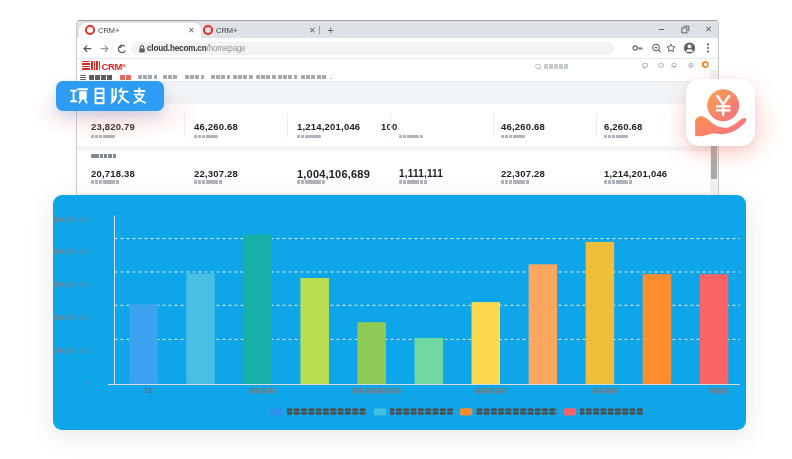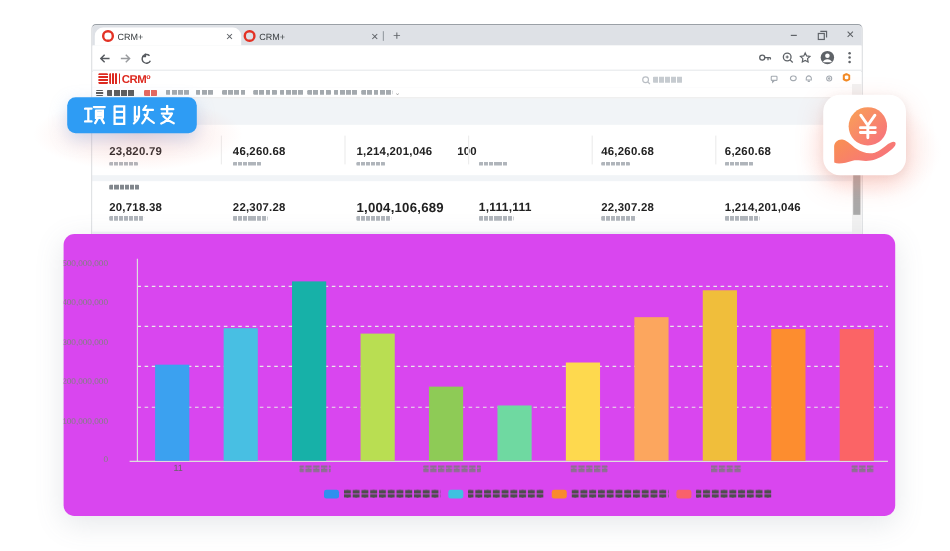--- a/index.html
+++ b/index.html
@@ -41,20 +41,27 @@
     <svg class="abs" style="left:6px; top:4.2px;" width="120" height="12" viewBox="0 0 120 12">
       <g stroke="#55595e" stroke-width="1.2" fill="none">
         <path d="M8.3 5.7 H1.3 M4.2 2.6 L1 5.7 L4.2 8.8"></path>
         <g opacity="0.6">
             <path d="M17.7 5.7 H24.7 M21.8 2.6 L25 5.7 L21.8 8.8"></path>
           </g>
         <path d="M45.6 3.1 A3.6 3.6 0 1 0 46.3 7.2" transform="translate(-4,0.4)"></path>
         <path d="M42.2 1.2 v2.5 h-2.6" transform="translate(-4,0.4)" stroke-width="1.1"></path>
       </g>
     </svg>
+    <div class="abs" style="left:54px; top:3.6px; width:483px; height:12.8px; background:#f1f3f4; border-radius:6.5px;">
+      <svg class="abs" style="left:6.5px; top:2.8px;" width="8" height="8" viewBox="0 0 8 8">
+        <rect x="1.2" y="3.2" width="5.6" height="4.2" rx="0.8" fill="#5f6368"></rect>
+        <path d="M2.4 3.2 V2.2 a1.6 1.6 0 0 1 3.2 0 V3.2" fill="none" stroke="#5f6368" stroke-width="1.1"></path>
+      </svg>
+      <div class="abs" style="left:16px; top:2.2px; font-size:8.2px; color:#333639; font-weight:bold; letter-spacing:-0.2px;">cloud.hecom.cn<span style="color:#909499; font-weight:normal;">/homepage</span></div>
+    </div>
 
     <svg class="abs" style="left:550px; top:3px;" width="86" height="14" viewBox="0 0 86 14">
       <g fill="none" stroke="#5f6368" stroke-width="1.1">
         <circle cx="8.2" cy="7" r="2.1"></circle>
           <path d="M10 7 h5 m-2 0 v2.2 m2-2.2 v1.6"></path>
         <circle cx="29" cy="6.5" r="3.2"></circle>
           <path d="M31.4 8.9 L33.6 11.1"></path>
           <path d="M27.7 6.5 h2.6 m-1.3 -1.3 v2.6" stroke-width="0.9"></path>
         <path d="M44 3.1 l1.2 2.5 2.75.38-2 1.9.47 2.72L44 9.3l-2.42 1.3.47-2.72-2-1.9 2.75-.38z" stroke-width="1"></path>
       </g>
@@ -183,21 +190,21 @@
       </linearGradient>
     </defs>
     <circle cx="37.2" cy="26.3" r="16" fill="url(#g1)"></circle>
     <g stroke="#fff" stroke-width="2.4" fill="none" stroke-linecap="round">
       <path d="M31.3 17 L37.2 25.4 L43.1 17 M37.2 25.4 V35.8 M31 27.4 H43.4 M31 31.4 H43.4"></path>
     </g>
     <path d="M9.2 56.5 L9.1 43 C9.3 39 13 36.4 16.8 37.4 C20.5 38.5 23.5 42 28 45.2 C32.5 48.2 38 49.6 43 48.2 C47.5 46.8 50.5 43.6 54 41 C56.5 39.2 59 38.4 60 39.6 C61 41 60 43 57.5 45.2 C52 50 46 53.8 39.5 54.8 C33 55.8 29 53.8 24.5 55 C19 56.6 13 58.4 9.2 56.5 Z" fill="url(#g2)"></path>
   </svg>
 </div>
 
-<div class="abs" style="left:52.9px; top:195.3px; width:692.8px; height:234.7px; background:#d946ef; border-radius:9px; box-shadow:0 6px 24px rgba(100,110,130,0.16);">
+<div class="abs" style="left:52.9px; top:195.3px; width:692.8px; height:234.7px; background:#0ea5e9; border-radius:9px; box-shadow:0 6px 24px rgba(100,110,130,0.16);">
   <svg class="abs" style="left:0; top:0;" width="692.8" height="234.7" viewBox="0 0 692.8 234.7">
 
     <g stroke="#e8e8e8" stroke-width="1" stroke-dasharray="3 3">
       <line x1="61.5" y1="43.6" x2="687" y2="43.6"></line>
       <line x1="61.5" y1="77" x2="687" y2="77"></line>
       <line x1="61.5" y1="110.3" x2="687" y2="110.3"></line>
       <line x1="61.5" y1="144.4" x2="687" y2="144.4"></line>
     </g>
 
     <line x1="61.5" y1="20.7" x2="61.5" y2="189.5" stroke="#dddddd" stroke-width="1"></line>

